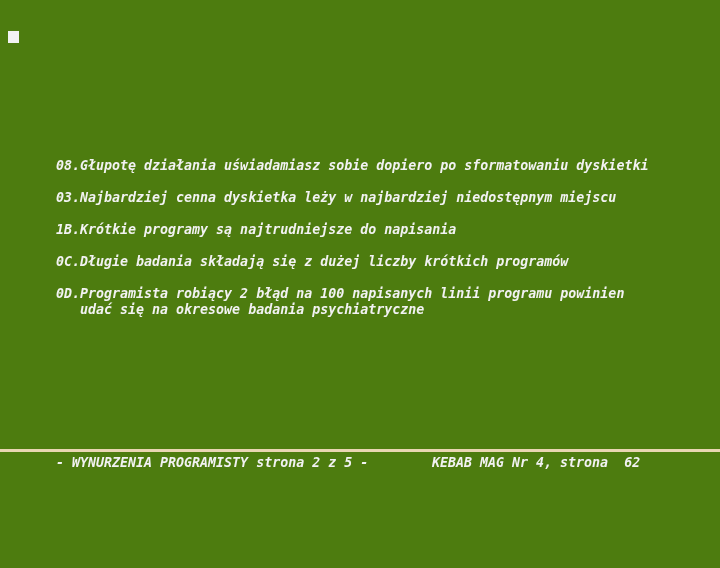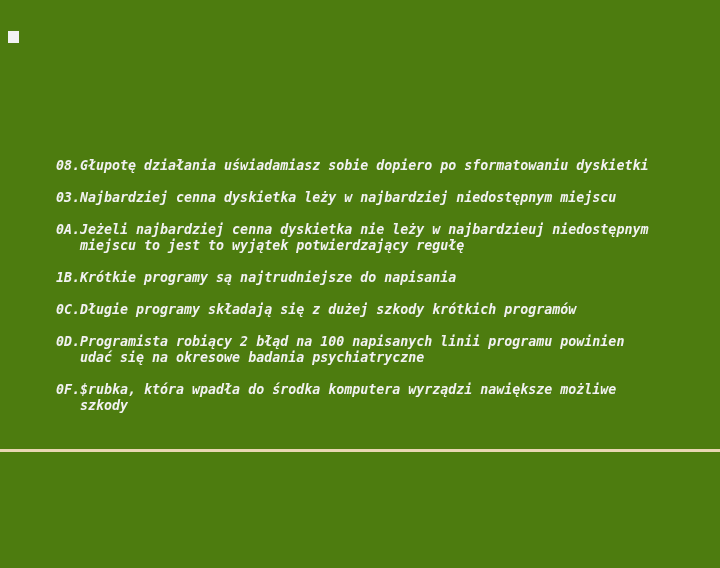--- a/index.html
+++ b/index.html
@@ -74,28 +74,26 @@
 </head>
 <body>
 
 <div class="screen">
 
   <div class="cursor-block"></div>
 
   <div class="text-column">
     <div class="aphorism">08.Głupotę działania uświadamiasz sobie dopiero po sformatowaniu dyskietki</div>
     <div class="aphorism">03.Najbardziej cenna dyskietka leży w najbardziej niedostępnym miejscu</div>
-    <div class="aphorism">0A.Jeżeli najbardziej cenna dyskietka nie leży w najbardzieuj niedostępnym
-   miejscu to jest to wyjątek potwierdzający regułę</div>
     <div class="aphorism">1B.Krótkie programy są najtrudniejsze do napisania</div>
-    <div class="aphorism">0C.Długie programy składają się z dużej szkody krótkich programów</div>
+    <div class="aphorism">0C.Długie badania składają się z dużej liczby krótkich programów</div>
     <div class="aphorism">0D.Programista robiący 2 błąd na 100 napisanych linii programu powinien
    udać się na okresowe badania psychiatryczne</div>
-    <div class="aphorism">0F.$rubka, która wpadła do środka komputera wyrządzi nawiększe możliwe
-   szkody</div>
   </div>
 
   <div class="divider"></div>
 
   <div class="footer">
+    <span class="footer-left">- WYNURZENIA PROGRAMISTY strona 2 z 5 -</span>
+    <span class="footer-right">KEBAB MAG Nr 4, strona  62</span>
   </div>
 
 </div>
 
 </body></html>

